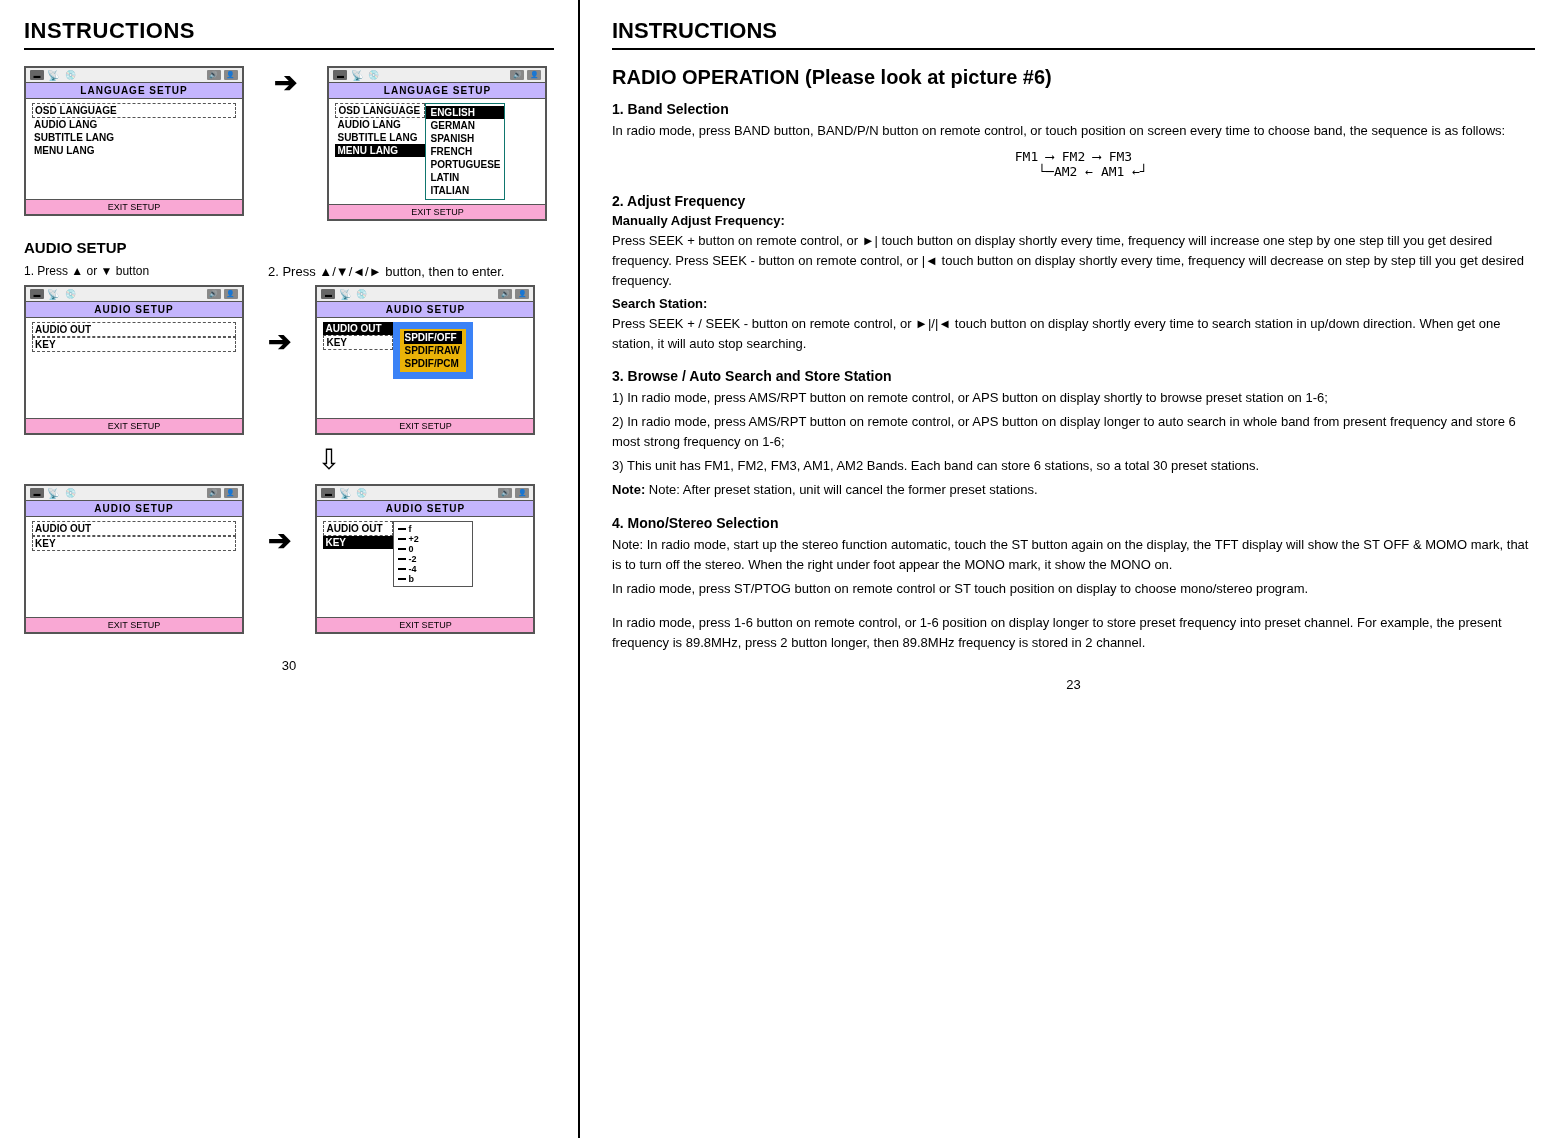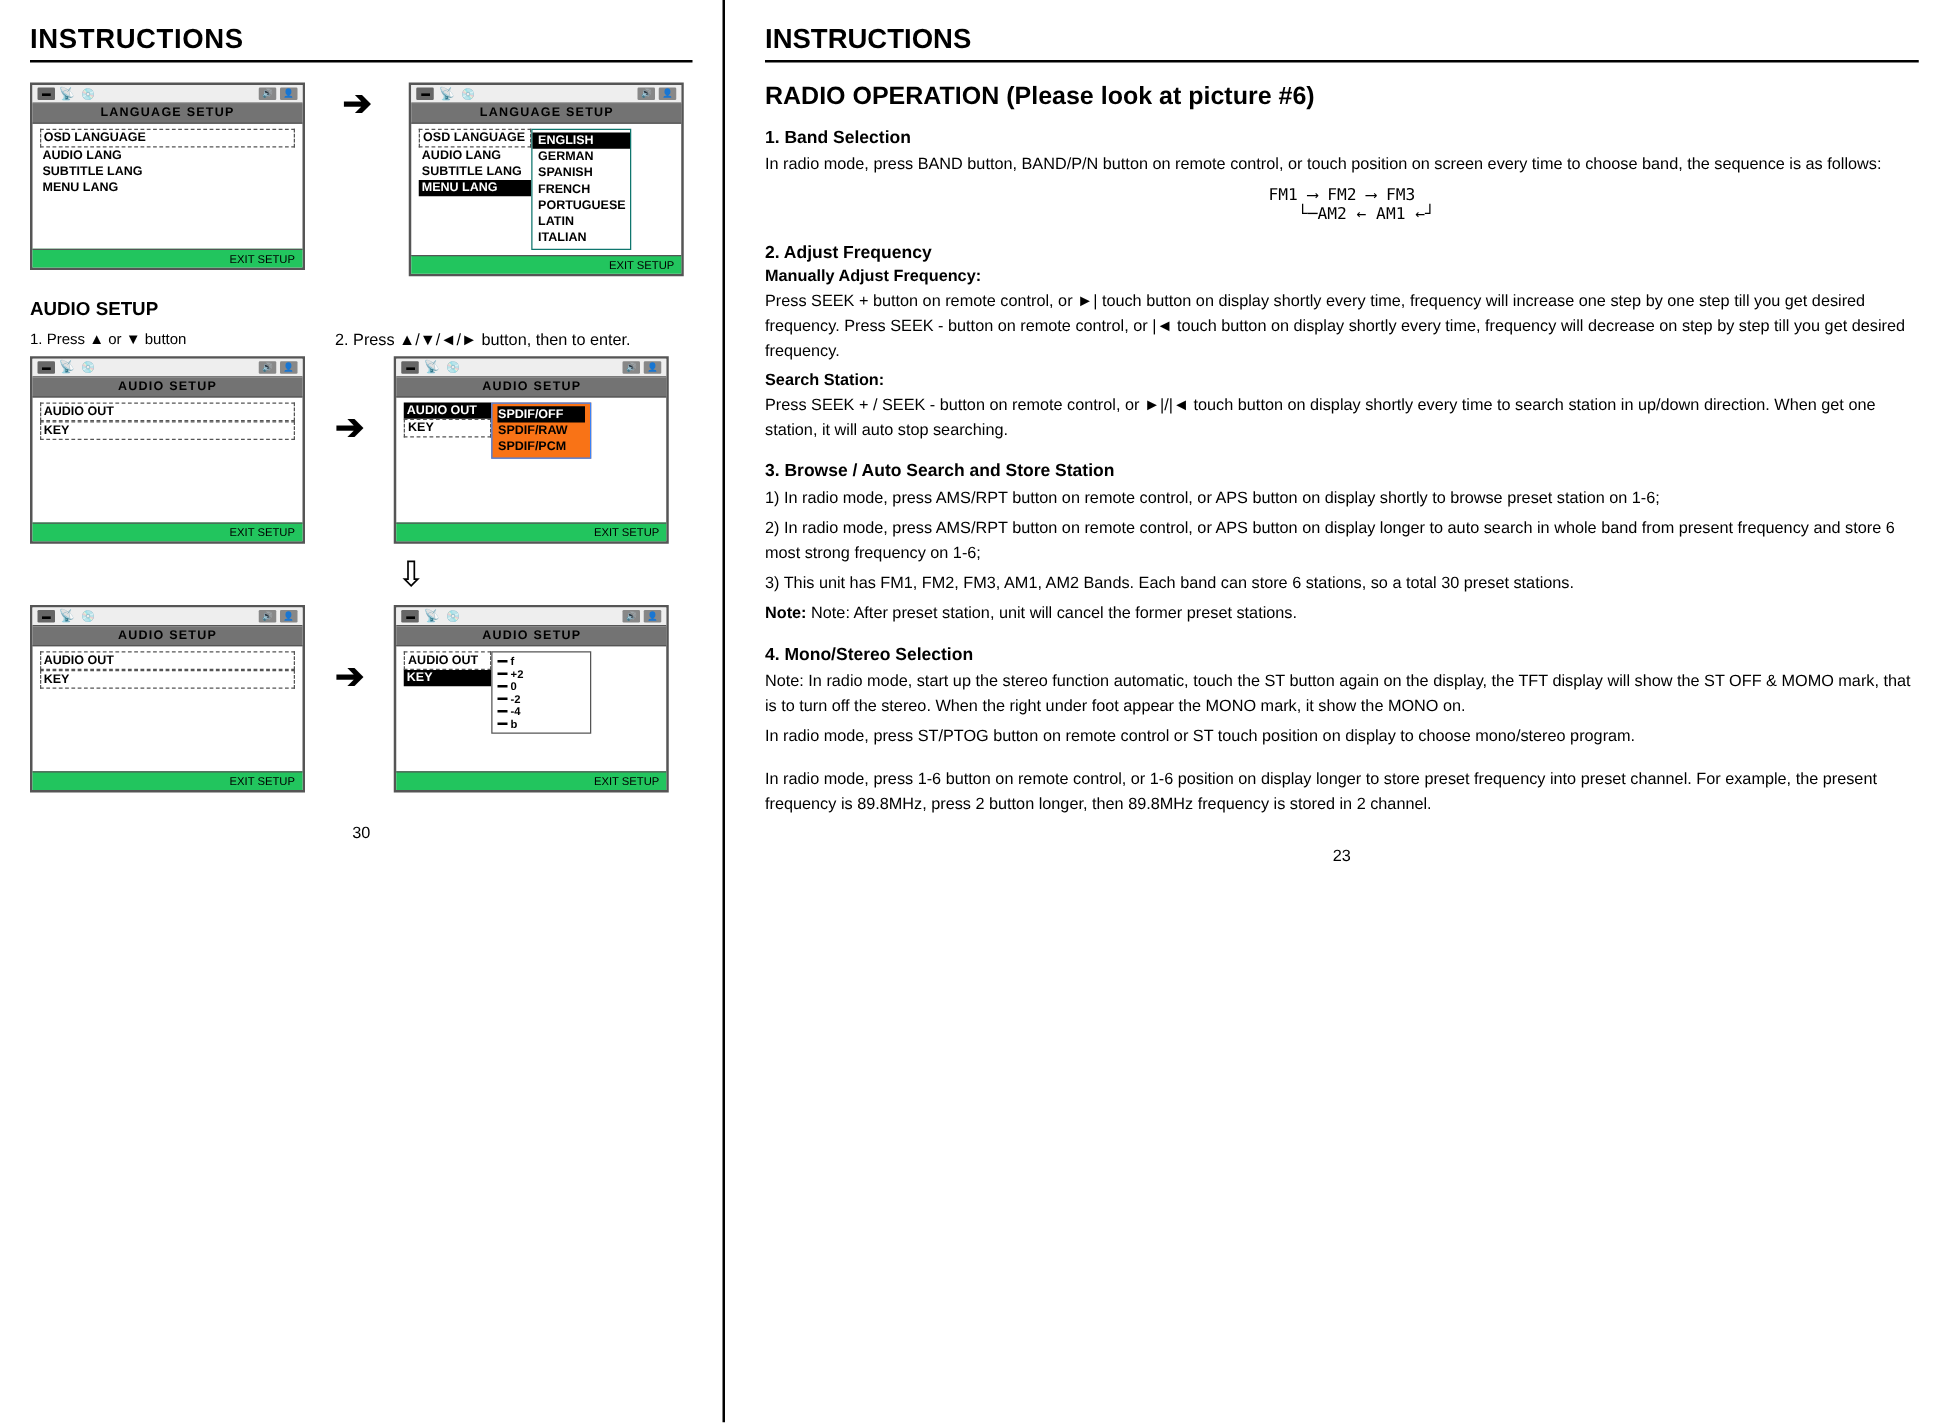--- a/index.html
+++ b/index.html
@@ -63,21 +63,21 @@
     .screen-icon.tv { background: #666; }
     .screen-icon.antenna { background: transparent; font-size: 10px; }
     .screen-icon.disc { background: transparent; font-size: 9px; }
 
     .screen-title-bar {
       text-align: center;
       font-size: 10px;
       font-weight: bold;
       border-bottom: 1px solid #555;
       padding: 2px 0;
-      background: #737373;
+      background: #c4b5fd;
       letter-spacing: 1px;
     }
 
     .screen-content {
       padding: 4px 6px;
       min-height: 100px;
       font-weight: bold;
     }
 
     .screen-menu-item {
@@ -88,24 +88,24 @@
     .screen-menu-item.selected {
       background: #000;
       color: #fff;
     }
     .screen-menu-item.highlighted {
       border: 1px dashed #555;
     }
 
     .screen-footer {
       border-top: 1px solid #555;
-      text-align: right;
+      text-align: center;
       padding: 2px 6px;
       font-size: 9px;
-      background: #22c55e;
+      background: #f9a8d4;
     }
 
     .arrow-right {
       font-size: 28px;
       font-weight: bold;
       color: #000;
     }
     .arrow-down {
       font-size: 28px;
       color: #000;
@@ -132,24 +132,24 @@
       padding: 1px 4px;
       white-space: nowrap;
     }
     .submenu-item.selected {
       background: #000;
       color: #fff;
     }
 
     
     .audio-submenu {
-      border: 1px solid #3b82f6;
+      border: 7px solid #3b82f6;
       min-width: 80px;
       font-size: 10px;
-      background: #f97316;
+      background: #eab308;
       padding: 2px 4px;
     }
     .audio-submenu-item {
       padding: 1px 0;
       white-space: nowrap;
     }
     .audio-submenu-item.selected {
       background: #000;
       color: #fff;
     }

